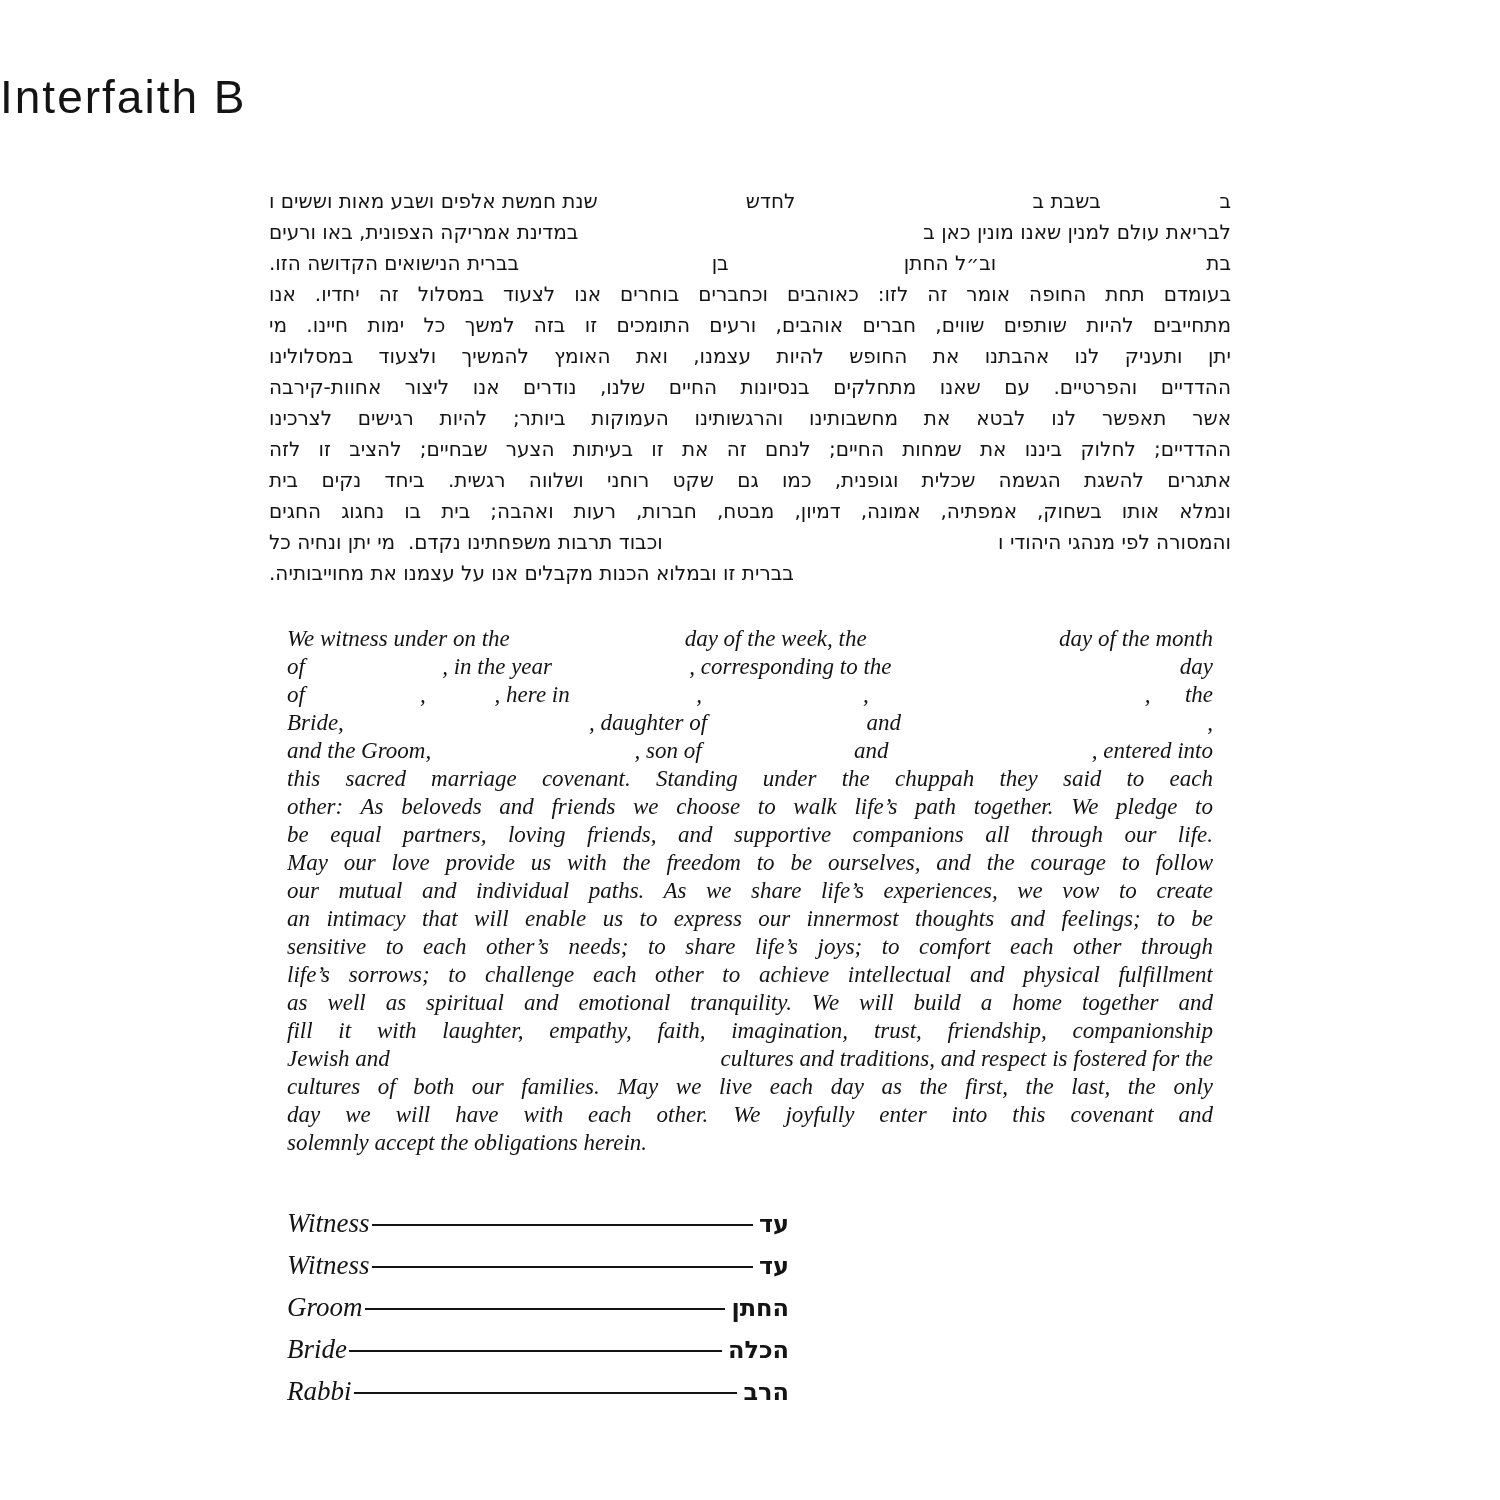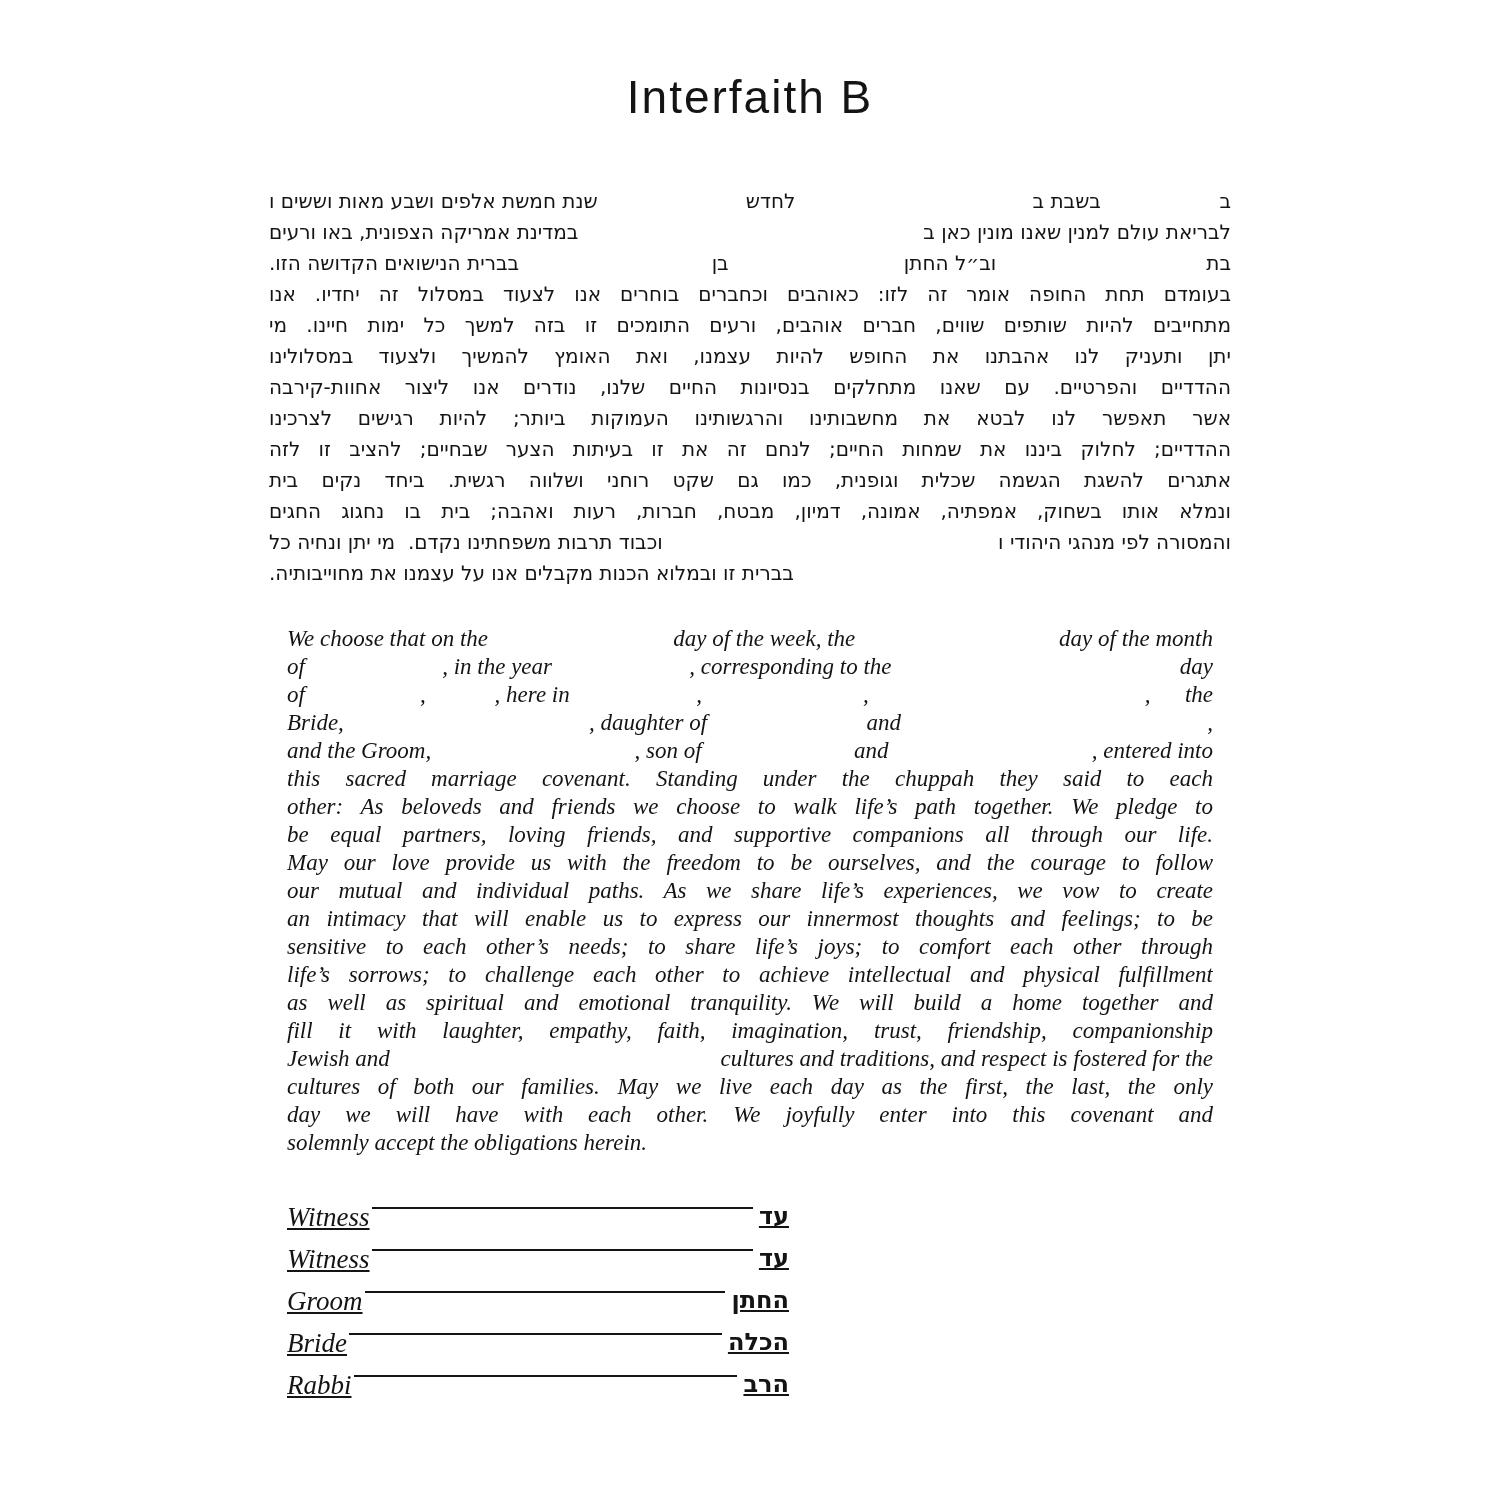--- a/index.html
+++ b/index.html
@@ -2,21 +2,21 @@
 <html><head>
 <meta charset="utf-8">
 <style>
   html,body { margin:0; padding:0; background:#ffffff; }
   .page {
     width:1500px; height:1500px; background:#ffffff; color:#141414;
     position:relative; overflow:hidden;
     font-family:"Liberation Serif", serif;
   }
   .doc-title {
-    padding-top:70px; text-align:center;
+    padding-top:70px; 
     font-family:"Liberation Sans", sans-serif;
     font-size:46px; font-weight:400; letter-spacing:2px; color:#141414;
   }
   
   .hebrew-block {
     width:962px; margin:62px auto 0; direction:rtl;
     font-family:"DejaVu Sans", sans-serif;
     font-size:20px; line-height:31px; color:#141414;
   }
   
@@ -27,21 +27,21 @@
   }
   .tline { min-height:1em; }
   .justline { text-align:justify; text-align-last:justify; overflow:hidden; }
   .lastline { text-align:left; text-align-last:left; }
   .flexline { display:flex; align-items:baseline; }
   .flexline .seg { white-space:pre; }
   .gap { display:inline-block; min-width:18px; }
   
   .sig-block { width:926px; margin:46px auto 0; }
   .sigrow {
-    display:flex; align-items:flex-start; width:502px; height:42px;text-decoration:underline;
+    display:flex; align-items:center; width:502px; height:42px;
   }
   .siglabel {
     font-family:"Liberation Serif", serif; font-style:italic;
     font-size:27px; line-height:1.1; color:#141414; white-space:pre;
   }
   .sigline {
     flex:1; height:4px; border-bottom:2px solid #141414; margin:0 0 3px 2px;
   }
   .sighe {
     font-family:"DejaVu Sans", sans-serif; font-weight:700;
@@ -90,21 +90,21 @@
       <div class="tline flexline">
         <span class="seg">והמסורה לפי מנהגי היהודי ו</span>
         <span class="gap" style="flex-grow: 1;"></span>
         <span class="seg">וכבוד תרבות משפחתינו נקדם.  מי יתן ונחיה כל</span>
       </div>
       <div class="tline lastline">בברית זו ובמלוא הכנות מקבלים אנו על עצמנו את מחוייבותיה.</div>
     </div>
 
   <div class="english-block">
       <div class="tline flexline">
-        <span class="seg">We choose that on the</span>
+        <span class="seg">We witness under on the</span>
         <span class="gap" style="flex-grow: 1;"></span>
         <span class="seg">day of the week, the</span>
         <span class="gap" style="flex-grow: 1.1;"></span>
         <span class="seg">day of the month</span>
       </div>
       <div class="tline flexline">
         <span class="seg">of</span>
         <span class="gap" style="flex-grow: 1;"></span>
         <span class="seg">, in the year</span>
         <span class="gap" style="flex-grow: 1;"></span>

